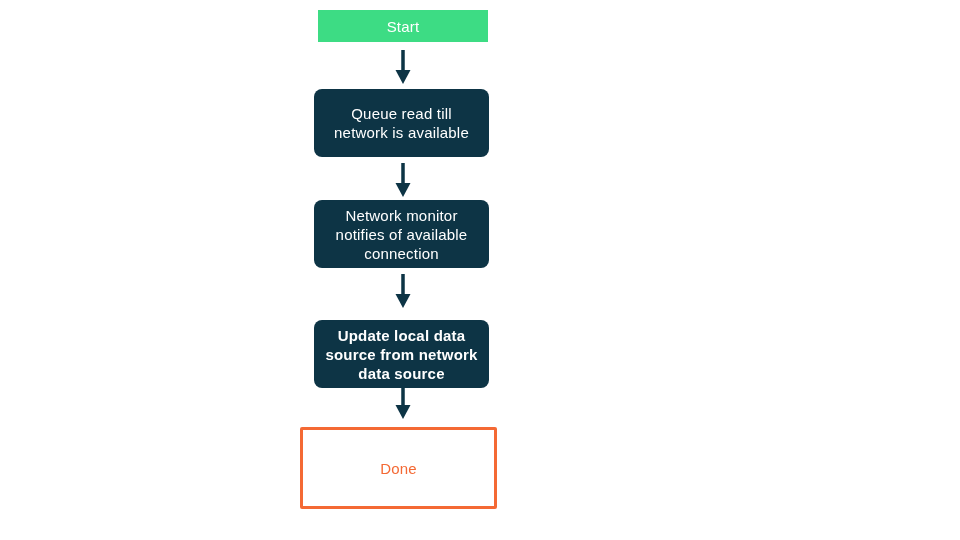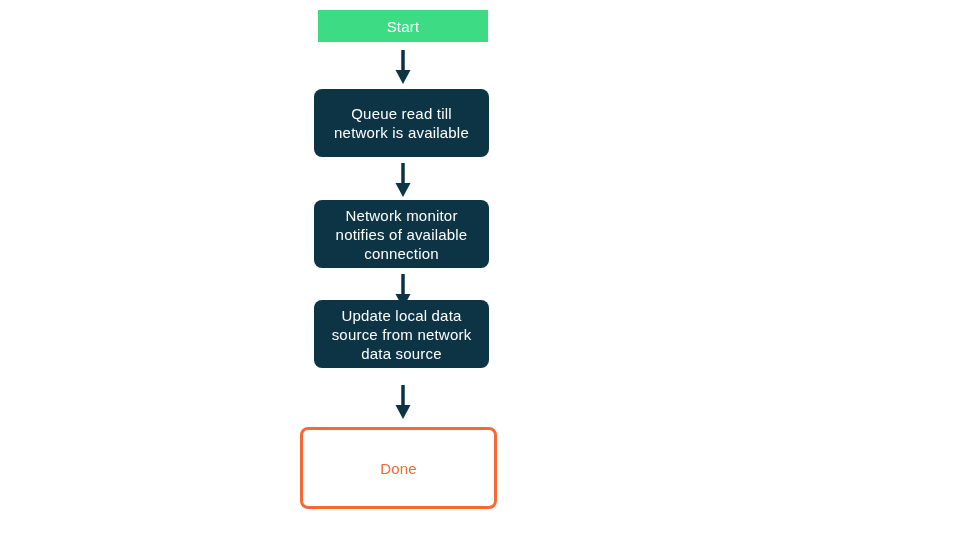--- a/index.html
+++ b/index.html
@@ -37,27 +37,27 @@
     color: #ffffff;
     font-size: 15px;
     line-height: 19px;
     left: 314px;
     width: 175px;
     height: 68px;
     padding: 4px 10px;
   }
   .node-queue   { top: 89px;  }
   .node-monitor { top: 200px; border-radius: 8px; }
-  .node-update  { top: 300px; }
+  .node-update  { top: 320px; font-weight: bold; }
   .node-done {
     left: 300px; top: 427px;
     width: 197px; height: 82px;
     background: #ffffff;
     border: 3px solid #f46934;
-    border-radius: 8px;
+    border-radius: 2px;
     color: #f46934;
     font-size: 15px;
   }
   .arrow {
     position: absolute;
     left: 395px;
     width: 16px; height: 34px;
   }
   .arrow-1 { top: 50px;  }
   .arrow-2 { top: 163px; }

